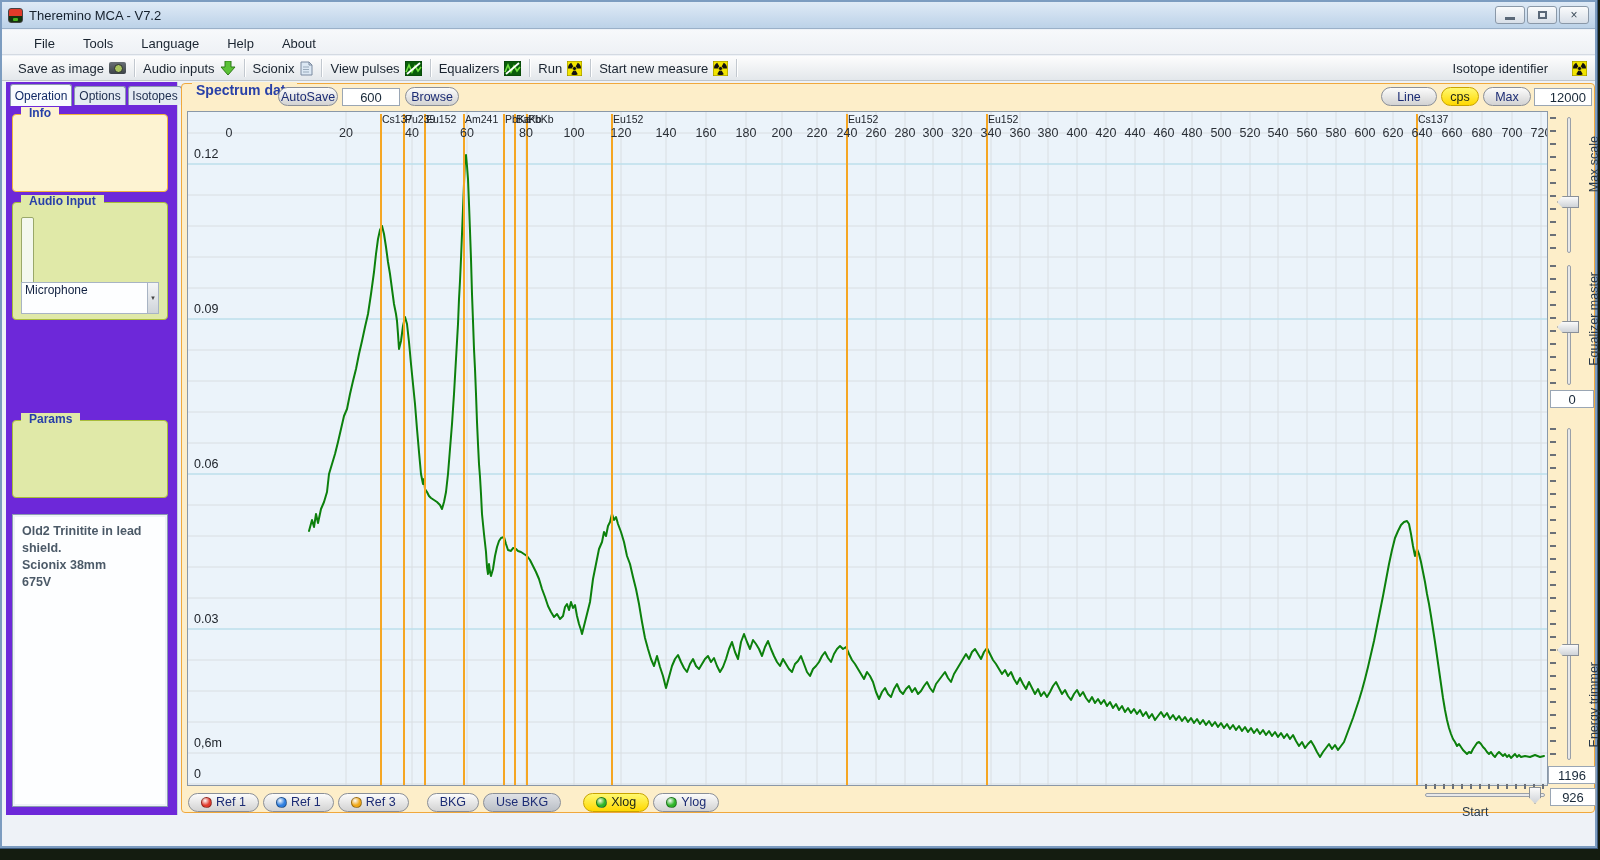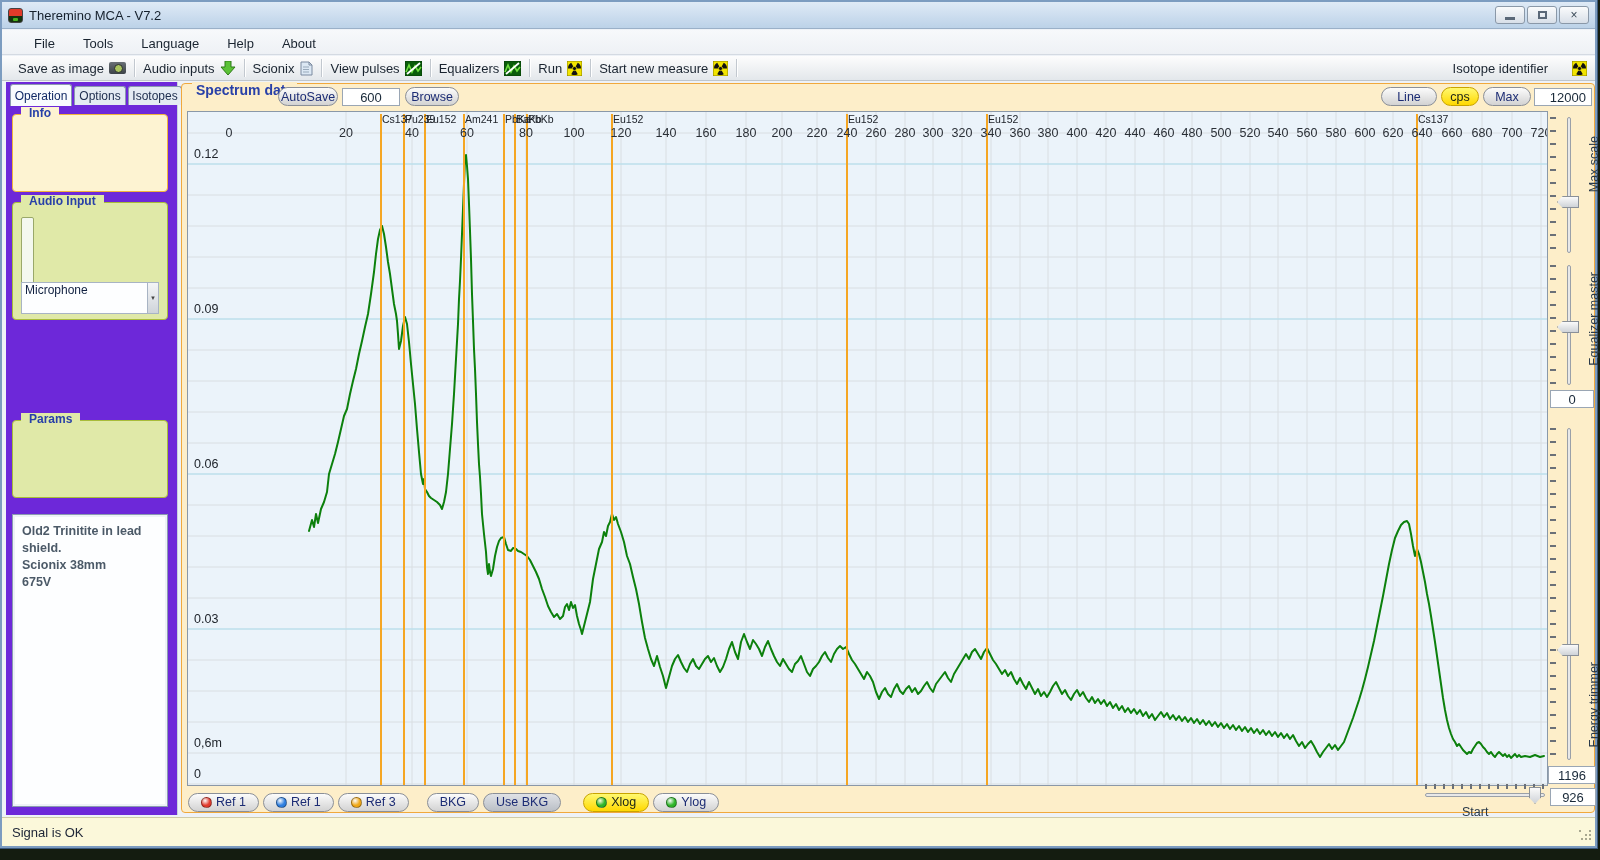--- a/index.html
+++ b/index.html
@@ -423,18 +423,14 @@
 
     <div id="zoom-slider" style="left:1243px;top:700px;width:120px;height:22px">
       <div class="hticks"></div>
       <div class="htrack"></div>
       <div class="hthumb" style="left:104px"></div>
     </div>
     <div class="numbox" style="left:1368px;top:704px;width:46px;text-align:center">926</div>
     <div style="position:absolute;left:1280px;top:721px;font-size:12.5px;color:#283848">Start</div>
   </div>
 
-  <div id="statusbar">
-    <span>Signal is OK</span>
-    <div id="grip"></div>
-  </div>
 
 </div>
 
 </body></html>

